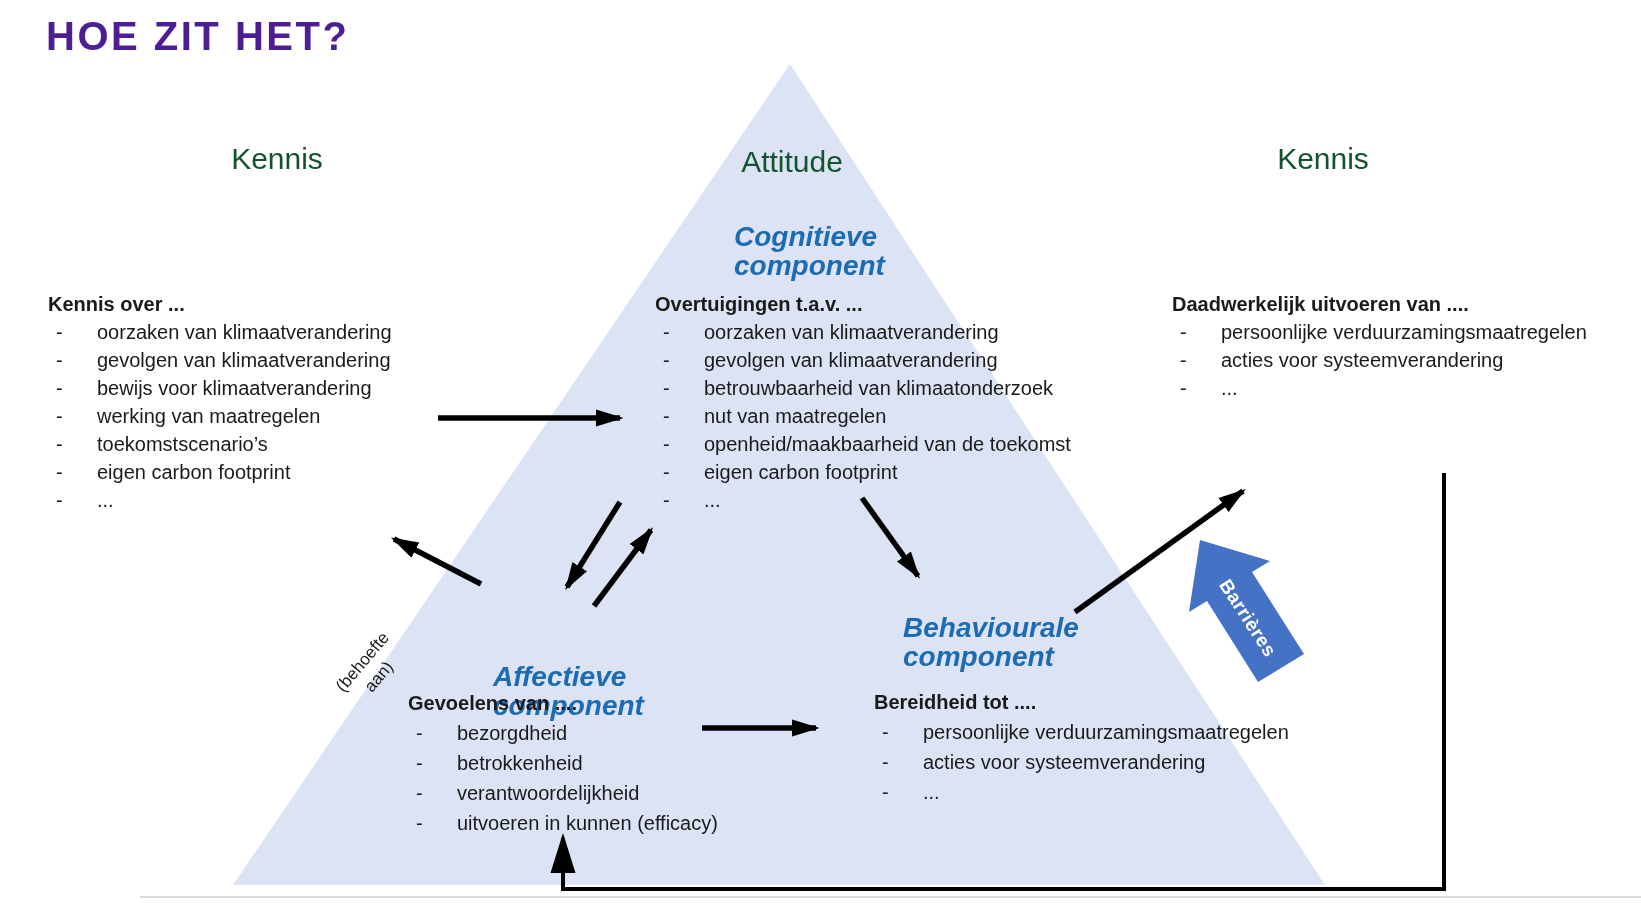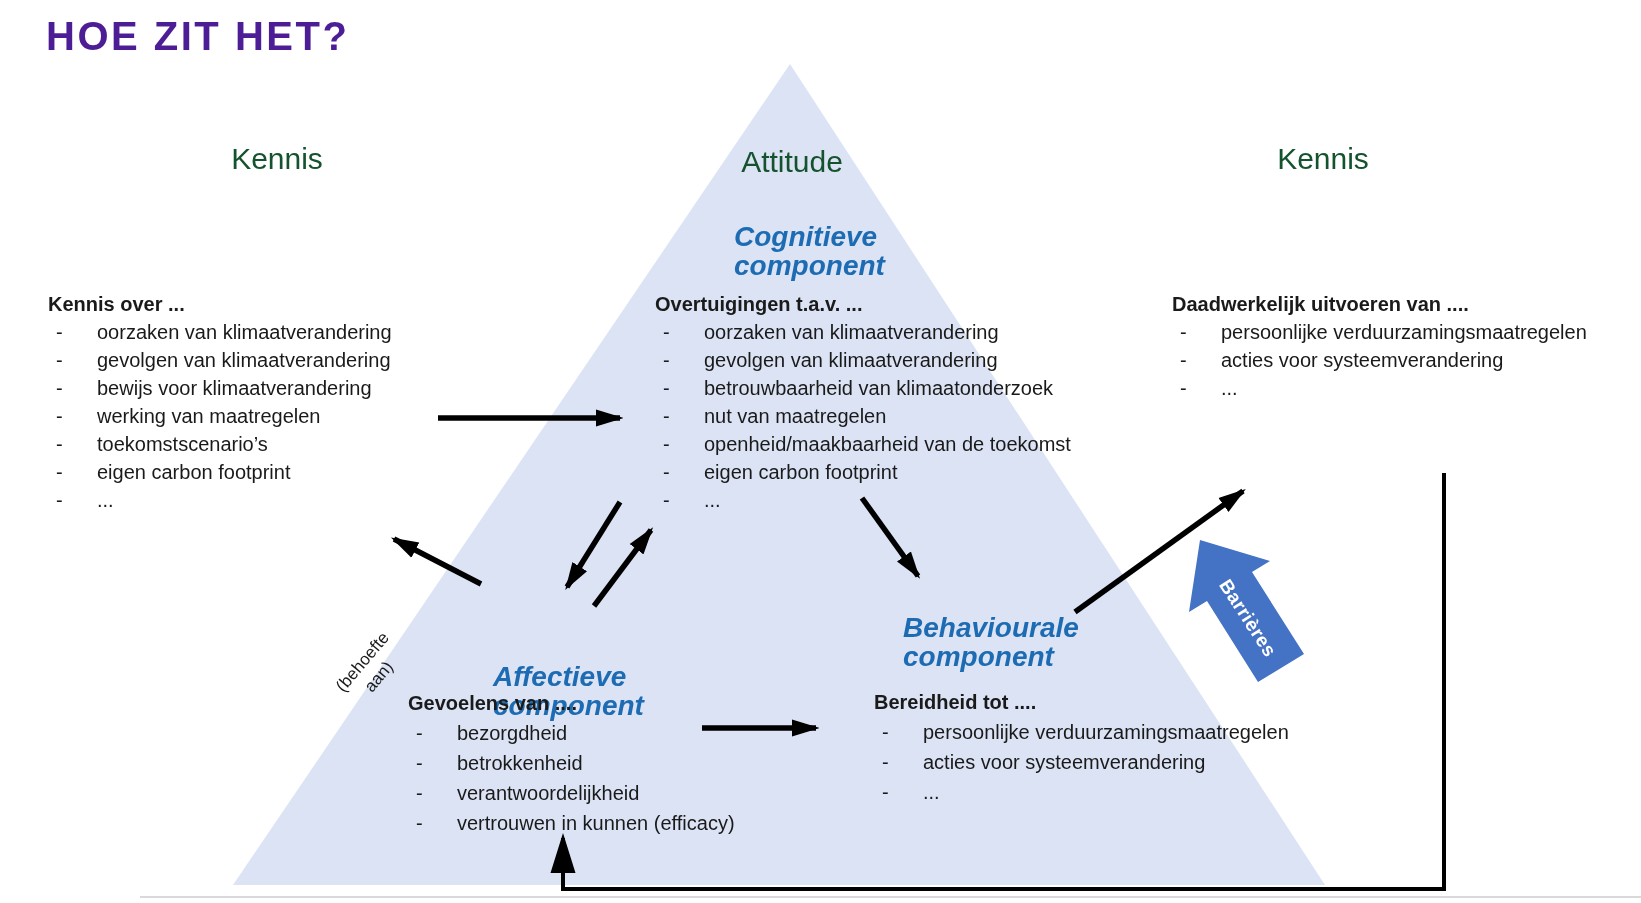--- a/index.html
+++ b/index.html
@@ -198,21 +198,21 @@
     <div class="li">
         <span class="dash">-</span>
         <span>betrokkenheid</span>
       </div>
     <div class="li">
         <span class="dash">-</span>
         <span>verantwoordelijkheid</span>
       </div>
     <div class="li">
         <span class="dash">-</span>
-        <span>vertrouwen in kunnen (efficacy)</span>
+        <span>uitvoeren in kunnen (efficacy)</span>
       </div>
   </div>
 
   <div class="list lh30 bereidheid">
     <div class="list-header">Bereidheid tot ....</div>
     <div class="li">
         <span class="dash">-</span>
         <span>persoonlijke verduurzamingsmaatregelen</span>
       </div>
     <div class="li">

